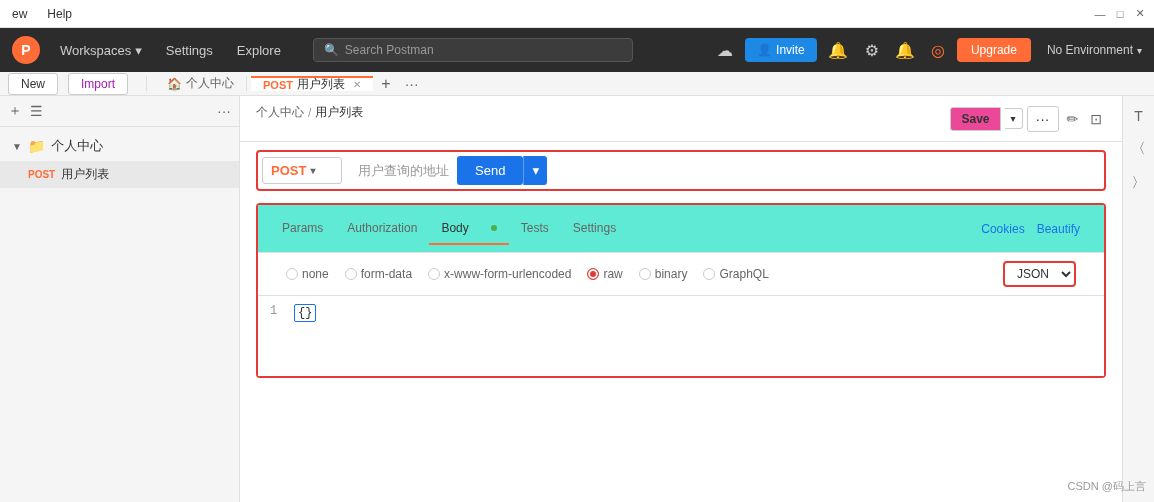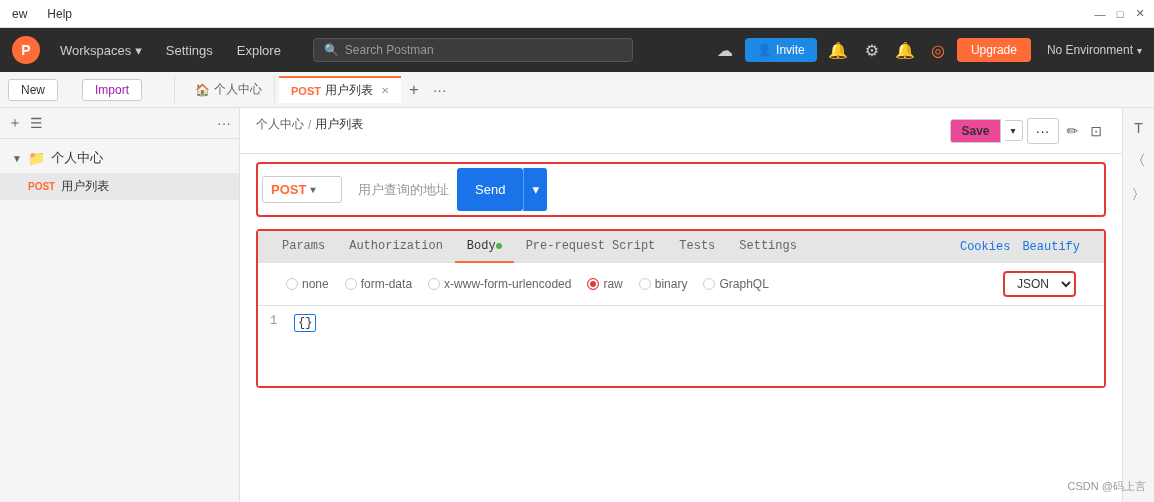--- a/index.html
+++ b/index.html
@@ -55,30 +55,30 @@
     .breadcrumb { font-size: 12px; color: #666; margin-bottom: 12px; display: flex; align-items: center; gap: 4px; }
     .breadcrumb-sep { color: #999; }
     .breadcrumb-current { color: #333; font-weight: 500; }
 
     
     .url-bar { display: flex; align-items: center; gap: 8px; margin-bottom: 12px; border: 2px solid #e53935; border-radius: 4px; padding: 4px; }
     .method-select { background: #fff; border: 1px solid #ccc; border-radius: 3px; padding: 5px 8px; font-size: 13px; font-weight: bold; color: #ff6c37; cursor: pointer; display: flex; align-items: center; gap: 4px; min-width: 80px; }
     .method-arrow { color: #666; font-size: 10px; }
     .url-input { flex: 1; border: 1px solid #ccc; border-radius: 3px; padding: 6px 10px; font-size: 13px; color: #333; outline: none; }
     .url-hint { font-size: 13px; color: #999; margin-left: 8px; }
-    .send-btn { background: #1a73e8; color: white; border: none; border-radius: 3px; padding: 14px 18px; font-size: 13px; font-weight: 500; cursor: pointer; white-space: nowrap; }
+    .send-btn { background: #1a73e8; color: white; border: none; border-radius: 3px; padding: 7px 18px; font-size: 13px; font-weight: 500; cursor: pointer; white-space: nowrap; }
     .send-arrow { background: #1a73e8; color: white; border: none; border-left: 1px solid rgba(255,255,255,0.3); border-radius: 0 3px 3px 0; padding: 7px 8px; cursor: pointer; }
     .send-wrapper { display: flex; }
 
     
     .req-panel { border: 2px solid #e53935; border-radius: 4px; padding: 0; }
-    .req-tabs { display: flex; align-items: center; border-bottom: 1px solid #e0e0e0; padding: 0 12px; background: #e5e5e5; font-family: Liberation Mono, monospace; }
+    .req-tabs { display: flex; align-items: center; border-bottom: 1px solid #e0e0e0; padding: 8px 12px; background: #5eead4; }
     .req-tab { padding: 8px 12px; font-size: 12px; color: #666; cursor: pointer; border-bottom: 2px solid transparent; margin-bottom: -1px; }
     .req-tab.active { color: #333; border-bottom-color: #ff6c37; font-weight: 500; }
-    .req-tab-body { display: flex; align-items: center; gap: 0; }
+    .req-tab-body { display: flex; align-items: center; gap: 22px; }
     .body-dot { width: 6px; height: 6px; background: #4caf50; border-radius: 50%; display: inline-block; }
     .cookies-link { margin-left: auto; color: #1a73e8; font-size: 12px; cursor: pointer; padding: 8px 0; }
     .beautify-link { color: #1a73e8; font-size: 12px; cursor: pointer; padding: 8px 12px; }
 
     
     .body-options { display: flex; align-items: center; gap: 16px; padding: 8px 28px; border-bottom: 1px solid #e0e0e0; flex-wrap: wrap; }
     .radio-option { display: flex; align-items: center; gap: 4px; font-size: 12px; color: #666; cursor: pointer; }
     .radio-circle { width: 12px; height: 12px; border: 1.5px solid #ccc; border-radius: 50%; flex-shrink: 0; }
     .radio-circle.selected { border-color: #e53935; background: #e53935; box-shadow: inset 0 0 0 2px #fff; }
     .json-select { background: #fff; border: 2px solid #e53935; border-radius: 4px; padding: 3px 8px; font-size: 12px; color: #333; cursor: pointer; margin-left: auto; }
@@ -147,21 +147,21 @@
   </div>
 
   <div class="no-env" style="margin-left:8px;color:#ccc;">
     <span>No Environment</span>
     <span class="no-env-arrow">▾</span>
   </div>
 </div>
 
 <div style="display:flex; flex-direction:column; height:calc(100vh - 72px);">
 
-  <div style="display:flex; align-items:center; background:#f5f5f5; border-bottom:1px solid #e0e0e0; padding:4px 8px; gap:24px; height:36px;">
+  <div style="display:flex; align-items:center; background:#f5f5f5; border-bottom:1px solid #e0e0e0; padding:4px 8px; gap:10px; height:24px;">
     <button class="new-btn">New</button>
     <button class="import-btn">Import</button>
 
     <div style="flex:1; display:flex; align-items:center; height:100%; margin-left:8px; border-left:1px solid #e0e0e0; padding-left:8px;">
       <div class="tab-home">
         <span>🏠</span>
         <span>个人中心</span>
       </div>
       <div class="tab-active" style="margin-left:4px; border-top:2px solid #ff6c37;">
         <span class="tab-method">POST</span>
@@ -226,21 +226,20 @@
         </div>
 
         <div class="req-panel">
           <div class="req-tabs">
             <span class="req-tab">Params</span>
             <span class="req-tab">Authorization</span>
             <span class="req-tab active req-tab-body">
               <span>Body</span>
               <span class="body-dot"></span>
             </span>
-            <span class="req-tab">Pre-request Script</span>
             <span class="req-tab">Tests</span>
             <span class="req-tab">Settings</span>
             <span class="cookies-link">Cookies</span>
             <span class="beautify-link">Beautify</span>
           </div>
 
           <div class="body-options">
             <label class="radio-option">
               <div class="radio-circle"></div>
               <span>none</span>

